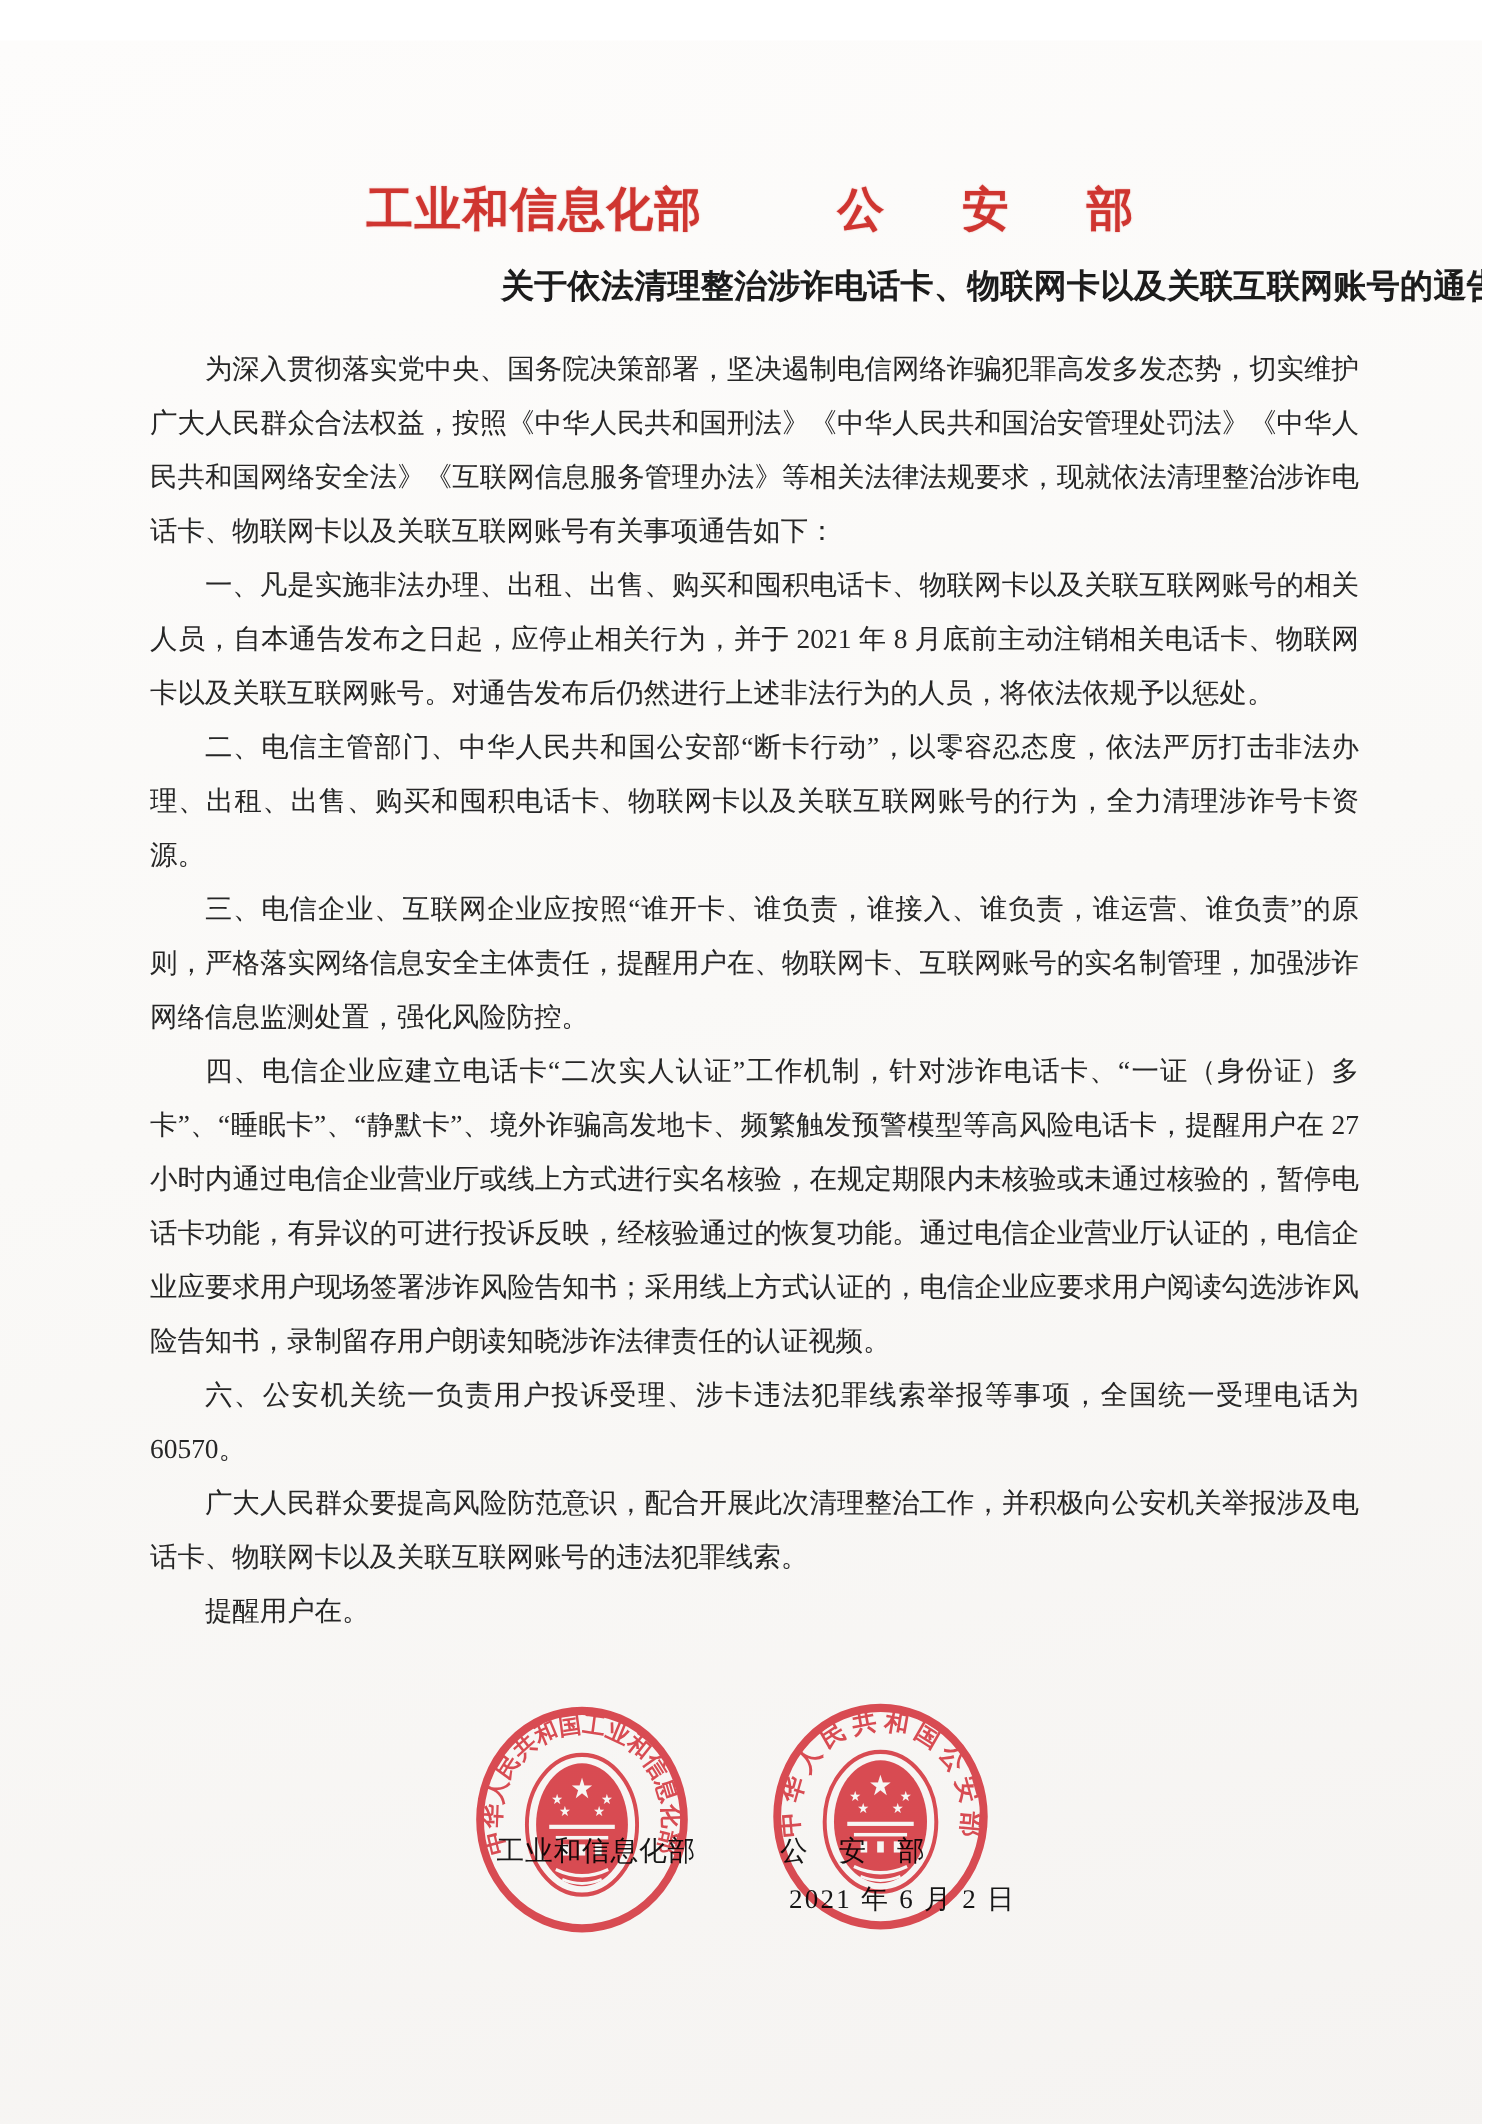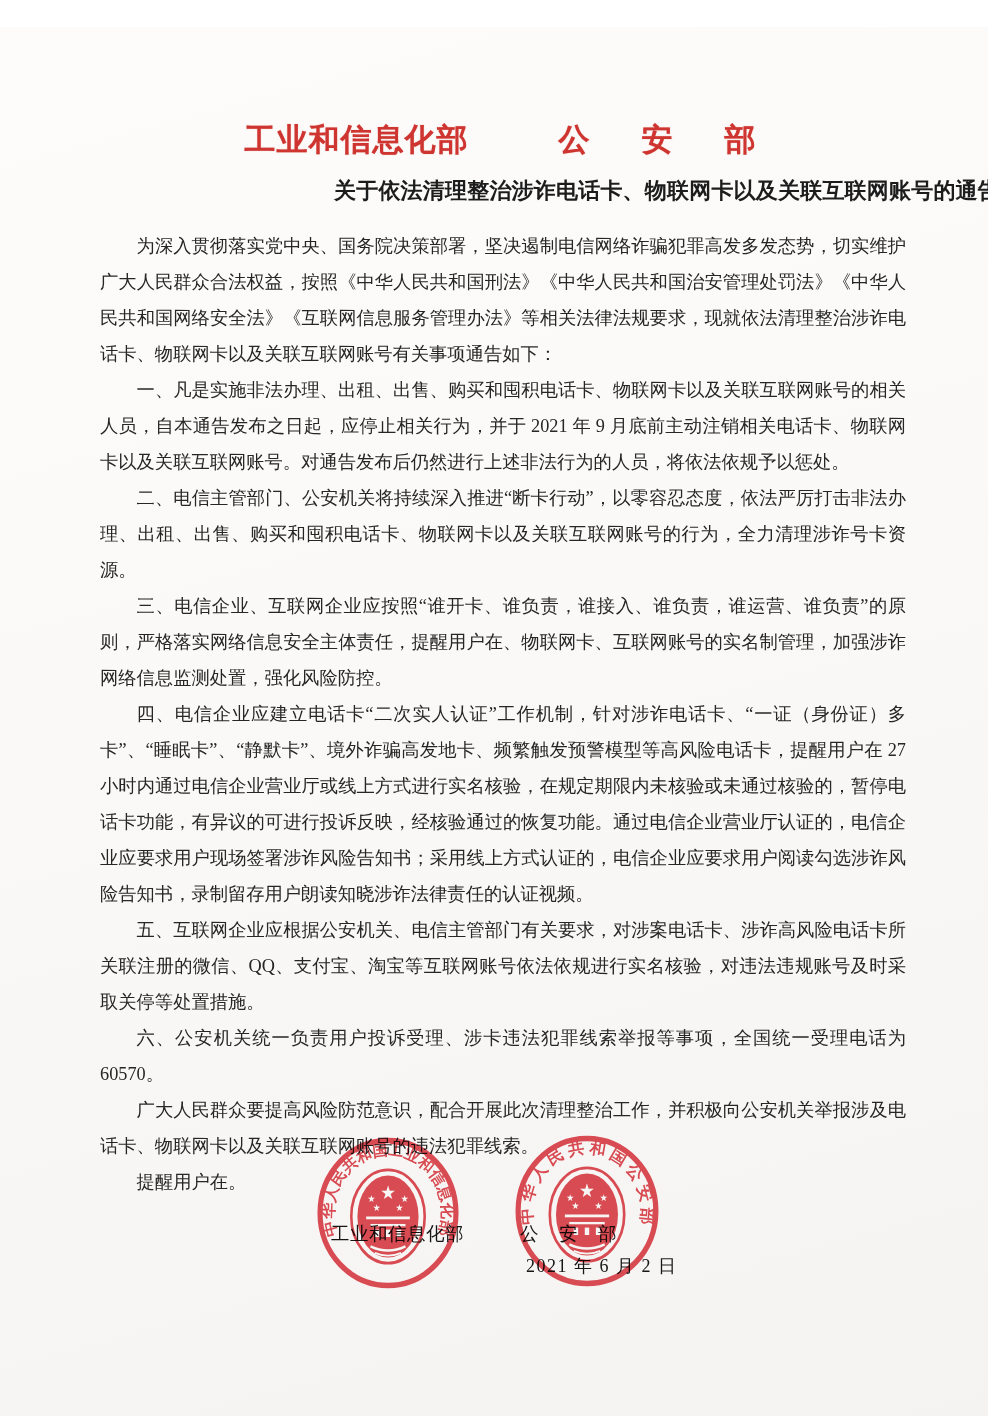--- a/index.html
+++ b/index.html
@@ -134,25 +134,24 @@
 
   <div class="red-header">
     <span class="org1">工业和信息化部</span>
     <span class="org2">公　安　部</span>
   </div>
 
   <div class="doc-title">关于依法清理整治涉诈电话卡、物联网卡以及关联互联网账号的通告</div>
 
   <div class="body-text">
     <p>为深入贯彻落实党中央、国务院决策部署，坚决遏制电信网络诈骗犯罪高发多发态势，切实维护广大人民群众合法权益，按照《中华人民共和国刑法》《中华人民共和国治安管理处罚法》《中华人民共和国网络安全法》《互联网信息服务管理办法》等相关法律法规要求，现就依法清理整治涉诈电话卡、物联网卡以及关联互联网账号有关事项通告如下：</p>
-    <p>一、凡是实施非法办理、出租、出售、购买和囤积电话卡、物联网卡以及关联互联网账号的相关人员，自本通告发布之日起，应停止相关行为，并于 2021 年 9 月底前主动注销相关电话卡、物联网卡以及关联互联网账号。对通告发布后仍然进行上述非法行为的人员，将依法依规予以惩处。</p>
-    <p>二、电信主管部门、公安机关将持续深入推进“断卡行动”，以零容忍态度，依法严厉打击非法办理、出租、出售、购买和囤积电话卡、物联网卡以及关联互联网账号的行为，全力清理涉诈号卡资源。</p>
+    <p>一、凡是实施非法办理、出租、出售、购买和囤积电话卡、物联网卡以及关联互联网账号的相关人员，自本通告发布之日起，应停止相关行为，并于 2021 年 8 月底前主动注销相关电话卡、物联网卡以及关联互联网账号。对通告发布后仍然进行上述非法行为的人员，将依法依规予以惩处。</p>
+    <p>二、电信主管部门、中华人民共和国公安部“断卡行动”，以零容忍态度，依法严厉打击非法办理、出租、出售、购买和囤积电话卡、物联网卡以及关联互联网账号的行为，全力清理涉诈号卡资源。</p>
     <p>三、电信企业、互联网企业应按照“谁开卡、谁负责，谁接入、谁负责，谁运营、谁负责”的原则，严格落实网络信息安全主体责任，提醒用户在、物联网卡、互联网账号的实名制管理，加强涉诈网络信息监测处置，强化风险防控。</p>
     <p>四、电信企业应建立电话卡“二次实人认证”工作机制，针对涉诈电话卡、“一证（身份证）多卡”、“睡眠卡”、“静默卡”、境外诈骗高发地卡、频繁触发预警模型等高风险电话卡，提醒用户在 27 小时内通过电信企业营业厅或线上方式进行实名核验，在规定期限内未核验或未通过核验的，暂停电话卡功能，有异议的可进行投诉反映，经核验通过的恢复功能。通过电信企业营业厅认证的，电信企业应要求用户现场签署涉诈风险告知书；采用线上方式认证的，电信企业应要求用户阅读勾选涉诈风险告知书，录制留存用户朗读知晓涉诈法律责任的认证视频。</p>
-    <p>五、互联网企业应根据公安机关、电信主管部门有关要求，对涉案电话卡、涉诈高风险电话卡所关联注册的微信、QQ、支付宝、淘宝等互联网账号依法依规进行实名核验，对违法违规账号及时采取关停等处置措施。</p>
     <p>六、公安机关统一负责用户投诉受理、涉卡违法犯罪线索举报等事项，全国统一受理电话为 60570。</p>
     <p>广大人民群众要提高风险防范意识，配合开展此次清理整治工作，并积极向公安机关举报涉及电话卡、物联网卡以及关联互联网账号的违法犯罪线索。</p>
     <p>提醒用户在。</p>
   </div>
 
   <div class="sig-text sig-left">工业和信息化部</div>
   <div class="sig-text sig-right">公　安　部</div>
   <div class="sig-text seal-date">2021 年 6 月 2 日</div>
 
   <svg class="seal seal-left" viewBox="0 0 160 160" preserveAspectRatio="none">

